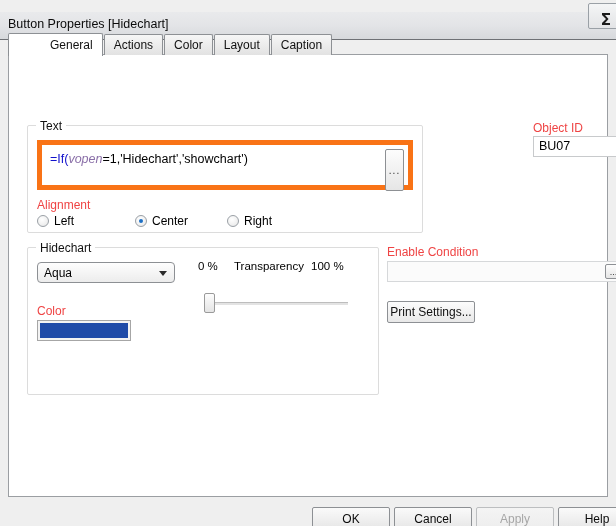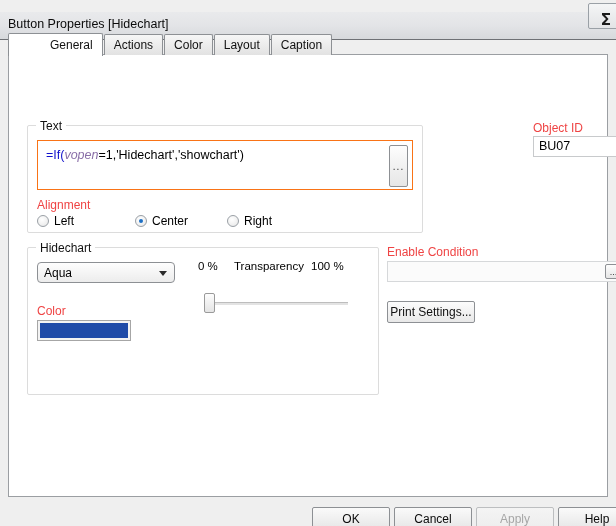--- a/index.html
+++ b/index.html
@@ -93,21 +93,21 @@
     color: #111;
     white-space: nowrap;
   }
 
   
   #grp-text { left: 18px; top: 70px; width: 396px; height: 108px; }
   .textarea-box {
     position: absolute; left: 9px; top: 14px;
     width: 376px; height: 50px;
     background: #fff;
-    border: 1px solid #f97316;
+    border: 5px solid #f97316;
   }
   .formula {
     position: absolute; left: 8px; top: 7px;
     font-size: 12.5px; white-space: nowrap;
   }
   .f-eq { color: #1111cc; }
   .f-fn { color: #1111cc; }
   .f-var { color: #8a6fa8; font-style: italic; }
   .f-plain { color: #000; }
 

